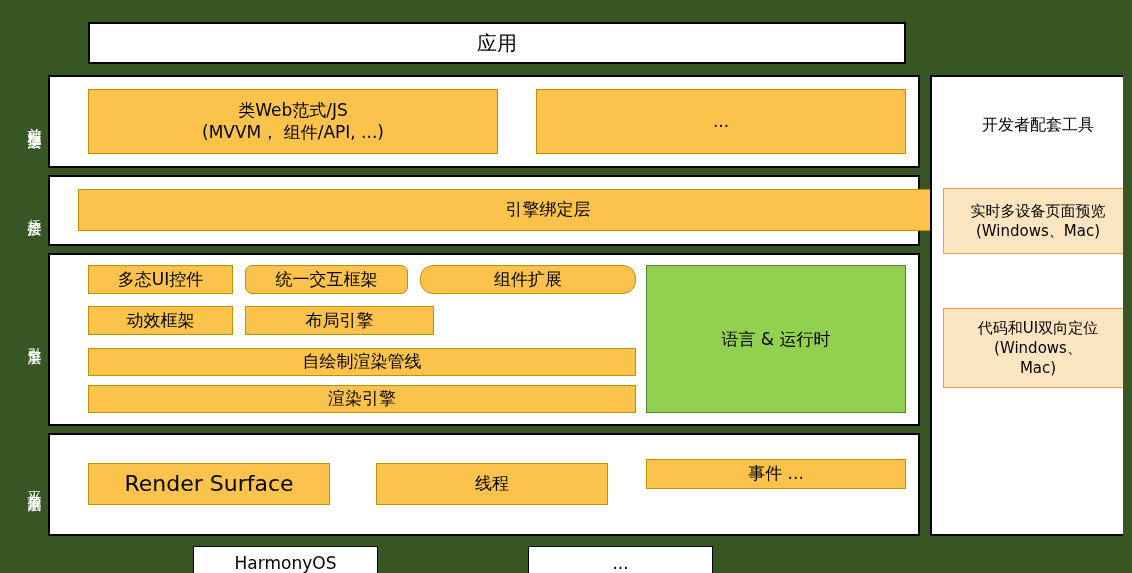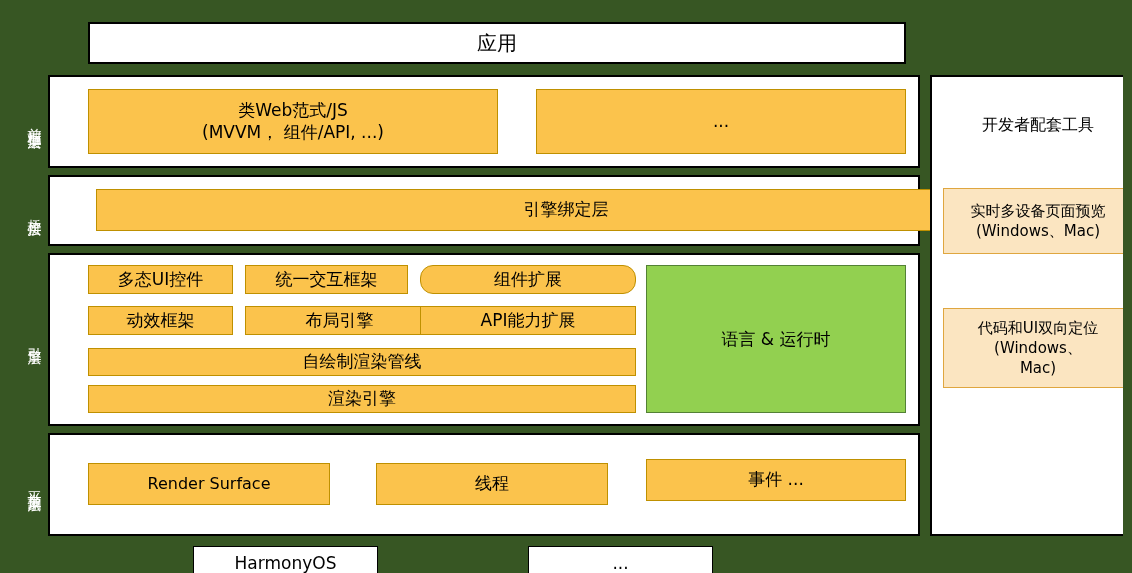--- a/index.html
+++ b/index.html
@@ -9,21 +9,21 @@
   .white-box { position:absolute; background:#ffffff; border:2px solid #000000; display:flex; align-items:center; justify-content:center; }
   .orange-box { position:absolute; background:#FBC34C; border:1px solid #BF9000; display:flex; align-items:center; justify-content:center; text-align:center; font-size:17px; line-height:1.25; }
   .green-box { position:absolute; background:#92D050; border:1px solid #538135; display:flex; align-items:center; justify-content:center; text-align:center; font-size:17px; }
   .cream-box { position:absolute; background:#FBE5C1; border:1px solid #DFA63F; display:flex; align-items:center; justify-content:center; text-align:center; font-size:15px; line-height:1.35; }
   .plain-white { position:absolute; background:#ffffff; border:1px solid #000000; display:flex; align-items:center; justify-content:center; font-size:17px; }
   .side-label { position:absolute; left:4px; width:26px; display:flex; align-items:center; justify-content:center; color:#ffffff; font-size:14px; }
   .vtext { writing-mode:vertical-rl; text-orientation:upright; letter-spacing:2px; }
   .pre { white-space:pre-line; }
   .panel-title { position:absolute; text-align:center; font-size:16px; }
   .app-text { font-size:20px; }
-  .big-text { font-size:16px; }
+  .big-text { font-size:22px; }
 </style>
 </head>
 <body>
 
 <div class="canvas">
 
   <div class="white-box app-text" style="left:70px; top:4px; width:818px; height:42px;">
     <span>应用</span>
   </div>
 
@@ -42,38 +42,37 @@
 
   <div class="white-box" style="left:30px; top:57px; width:872px; height:93px;"></div>
   <div class="white-box" style="left:30px; top:157px; width:872px; height:71px;"></div>
   <div class="white-box" style="left:30px; top:235px; width:872px; height:173px;"></div>
   <div class="white-box" style="left:30px; top:415px; width:872px; height:103px;"></div>
 
   <div class="orange-box pre" style="left:70px; top:71px; width:410px; height:65px;">类Web范式/JS
 (MVVM， 组件/API, ...)</div>
   <div class="orange-box" style="left:518px; top:71px; width:370px; height:65px;">...</div>
 
-  <div class="orange-box" style="left:78px; top:171px; width:940px; height:42px;">引擎绑定层</div>
+  <div class="orange-box" style="left:60px; top:171px; width:940px; height:42px;">引擎绑定层</div>
 
   <div class="orange-box" style="left:70px; top:247px; width:145px; height:29px;">多态UI控件</div>
-  <div class="orange-box" style="left:227px; top:247px; width:163px; height:29px;">统一交互框架</div>
+  <div class="orange-box" style="left:227px; top:247px; width:163px; height:29px;border-radius:7px;">统一交互框架</div>
   <div class="orange-box" style="left:402px; top:247px; width:216px; height:29px;border-radius:13px;">组件扩展</div>
 
   <div class="orange-box" style="left:70px; top:288px; width:145px; height:29px;">动效框架</div>
   <div class="orange-box" style="left:227px; top:288px; width:189px; height:29px;">布局引擎</div>
-  <div class="orange-box" style="left:402px; top:288px; width:216px; height:29px;">API能力扩展</div>
 
   <div class="orange-box" style="left:70px; top:330px; width:548px; height:28px;">自绘制渲染管线</div>
   <div class="orange-box" style="left:70px; top:367px; width:548px; height:28px;">渲染引擎</div>
 
   <div class="green-box" style="left:628px; top:247px; width:260px; height:148px;">语言 &amp; 运行时</div>
 
   <div class="orange-box big-text" style="left:70px; top:445px; width:242px; height:42px;">Render Surface</div>
   <div class="orange-box" style="left:358px; top:445px; width:232px; height:42px;">线程</div>
-  <div class="orange-box" style="left:628px; top:441px; width:260px; height:42px;">事件 ...</div>
+  <div class="orange-box" style="left:628px; top:441px; width:260px; height:30px;">事件 ...</div>
 
   <div class="plain-white" style="left:175px; top:528px; width:185px; height:34px;">HarmonyOS</div>
   <div class="plain-white" style="left:510px; top:528px; width:185px; height:34px;">...</div>
 
   <div class="white-box" style="left:912px; top:57px; width:216px; height:461px;"></div>
   <div class="panel-title" style="left:912px; top:88px; width:216px;">开发者配套工具</div>
   <div class="cream-box pre" style="left:925px; top:170px; width:190px; height:66px;">实时多设备页面预览
 (Windows、Mac)</div>
   <div class="cream-box pre" style="left:925px; top:290px; width:190px; height:80px;">代码和UI双向定位
 (Windows、

